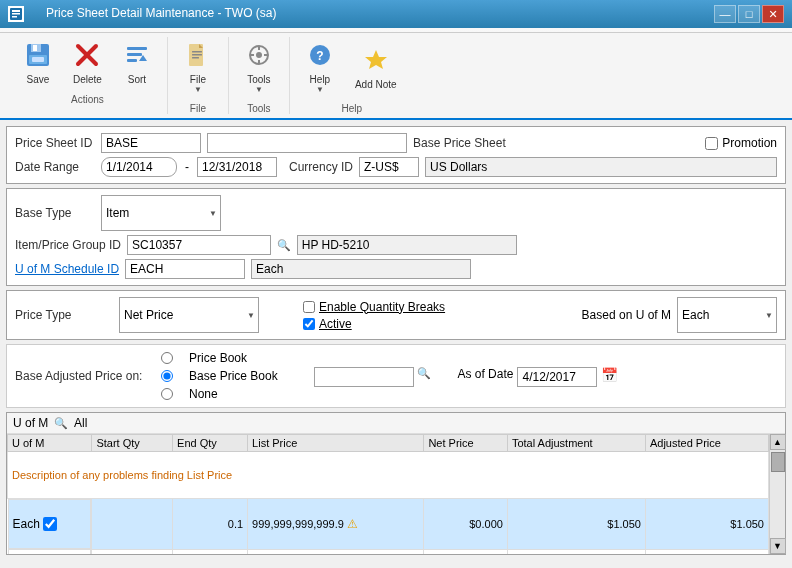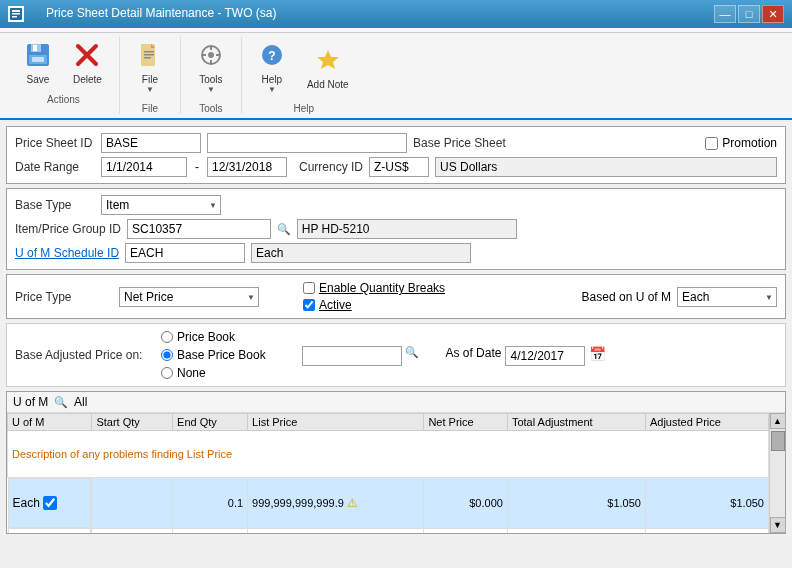--- a/index.html
+++ b/index.html
@@ -74,34 +74,34 @@
 
     
     .checkbox-container { display: flex; align-items: center; gap: 4px; text-decoration: underline; }
     .checkbox-container input[type=checkbox] { width: 12px; height: 12px; }
 
     
     .form-select {
       border: 1px solid #a0a0a0;
       background: white;
       padding: 2px 4px;
-      height: 20px;
+      height: 36px;
       appearance: none;
       padding-right: 16px;
       position: relative;
     }
     .select-wrapper { position: relative; display: inline-block; }
     .select-wrapper::after {
       content: '▼'; font-size: 8px; position: absolute; right: 4px; top: 50%;
       transform: translateY(-50%); pointer-events: none; color: #555;
     }
 
     
     .radio-group { display: flex; flex-direction: column; gap: 4px; }
-    .radio-row { display: flex; align-items: center; gap: 4px; }
+    .radio-row { display: flex; align-items: center; gap: 16px; }
     .radio-row input[type=radio] { width: 12px; height: 12px; }
 
     
     .table-container {
       background: white;
       border: 1px solid #a0a0a0;
       margin-bottom: 4px;
     }
     .table-toolbar { display: flex; align-items: center; padding: 3px 6px; border-bottom: 1px solid #ddd; gap: 6px; background: #f5f5f5; }
     .table-wrapper { overflow-y: auto; max-height: 120px; }
@@ -179,20 +179,31 @@
         </div>
         <div class="ribbon-btn">
           <div class="ribbon-btn-icon">
             <svg width="26" height="26" viewBox="0 0 26 26">
                 <line x1="4" y1="4" x2="22" y2="22" stroke="#cc2222" stroke-width="4" stroke-linecap="round"></line>
                 <line x1="22" y1="4" x2="4" y2="22" stroke="#cc2222" stroke-width="4" stroke-linecap="round"></line>
               </svg>
           </div>
           <span class="ribbon-btn-label">Delete</span>
         </div>
+        <div class="ribbon-btn">
+          <div class="ribbon-btn-icon">
+            <svg width="26" height="26" viewBox="0 0 26 26">
+                <rect x="3" y="5" width="20" height="3" rx="1" fill="#4a8fd4"></rect>
+                <rect x="3" y="11" width="15" height="3" rx="1" fill="#4a8fd4"></rect>
+                <rect x="3" y="17" width="10" height="3" rx="1" fill="#4a8fd4"></rect>
+                <polygon points="19,13 23,19 15,19" fill="#4a8fd4"></polygon>
+              </svg>
+          </div>
+          <span class="ribbon-btn-label">Sort</span>
+        </div>
       </div>
       <span class="ribbon-group-label">Actions</span>
     </div>
 
     <div class="ribbon-group">
       <div class="ribbon-group-btns">
         <div class="ribbon-btn">
           <div class="ribbon-btn-icon">
             <svg width="26" height="26" viewBox="0 0 26 26">
                 <rect x="4" y="2" width="14" height="22" rx="1" fill="#e8d090"></rect>
@@ -263,21 +274,21 @@
       <input class="form-field" type="text" value="BASE" style="width: 100px;">
       <input class="form-field" type="text" value="" style="width: 200px;" placeholder="">
       <span class="form-label" style="min-width:auto;">Base Price Sheet</span>
       <div style="margin-left:auto; display:flex; align-items:center; gap:4px;">
         <input type="checkbox" style="">
         <span>Promotion</span>
       </div>
     </div>
     <div class="form-row">
       <span class="form-label">Date Range</span>
-      <input class="form-field" type="text" value="1/1/2014" style="width: 86px;">
+      <input class="form-field" type="text" value="1/1/2014" style="width: 76px; border-radius: 9px;">
       <span style="padding:0 2px;">-</span>
       <input class="form-field" type="text" value="12/31/2018" style="width: 80px;">
       <span class="form-label" style="min-width:auto; margin-left:6px;">Currency ID</span>
       <input class="form-field" type="text" value="Z-US$" style="width: 60px;">
       <input class="form-field readonly" type="text" value="US Dollars" style="width: 120px; flex: 1 1 0%;">
     </div>
   </div>
 
   <div class="form-section">
     <div class="form-row">

